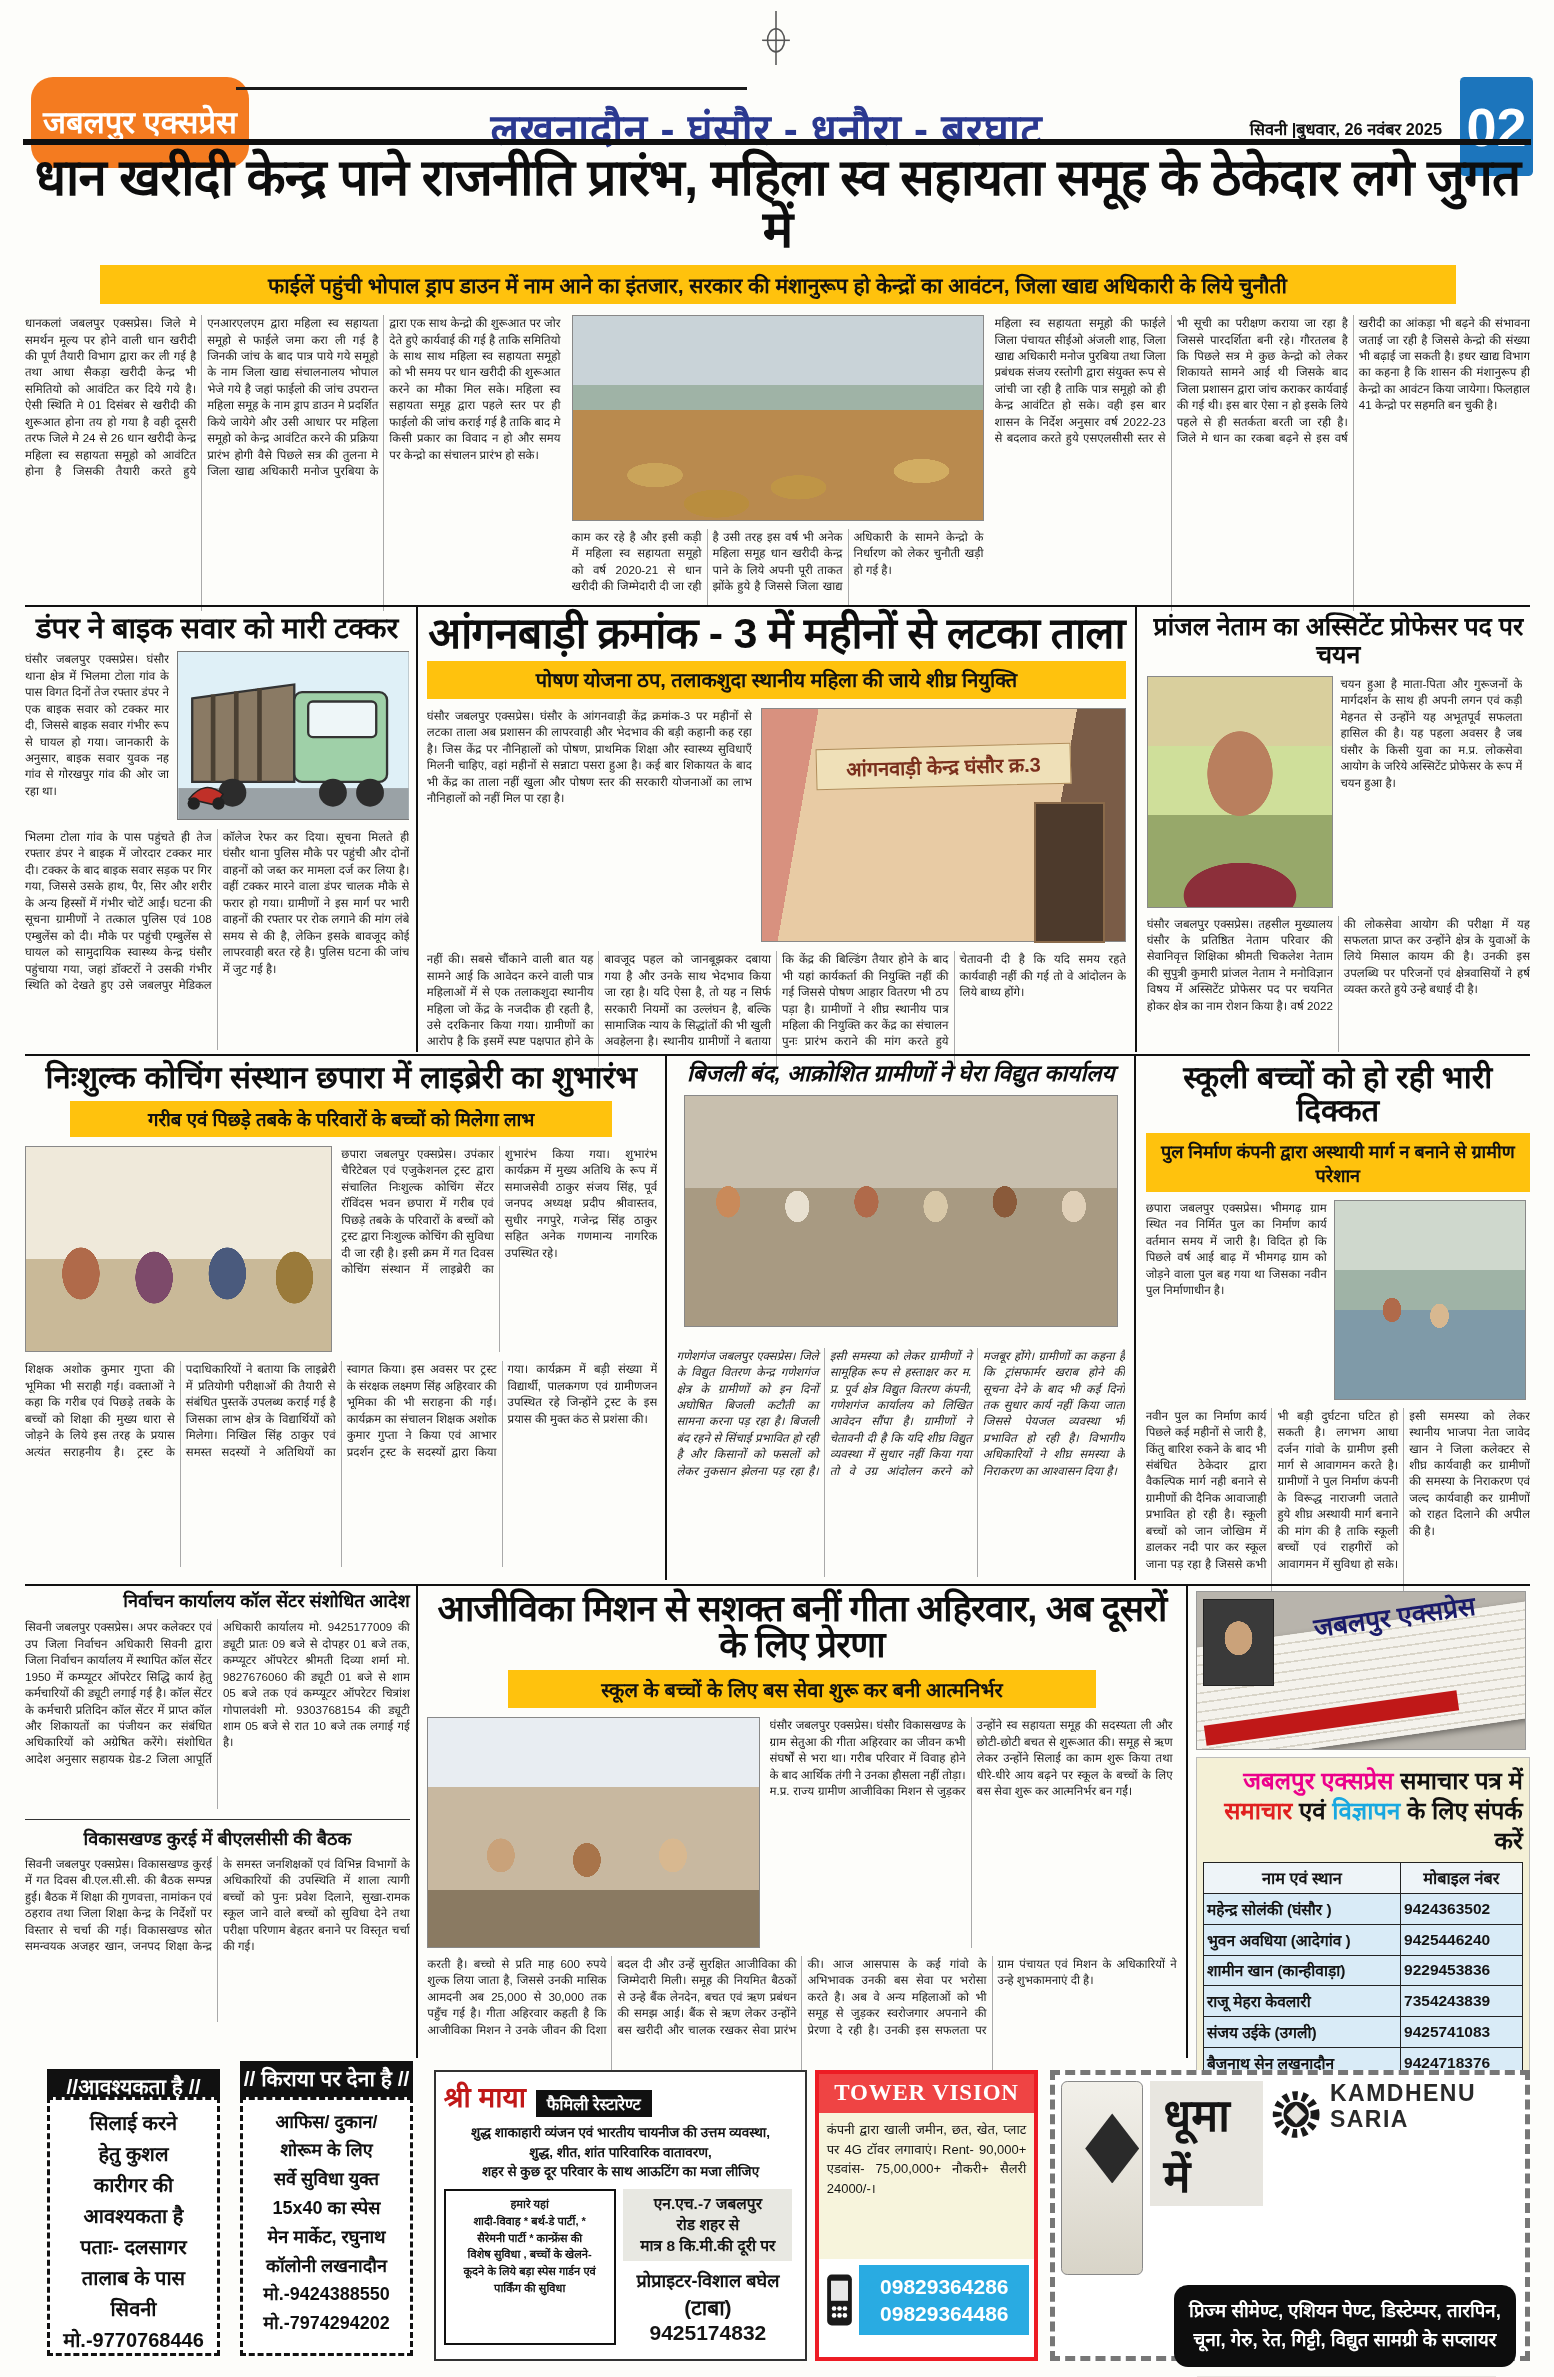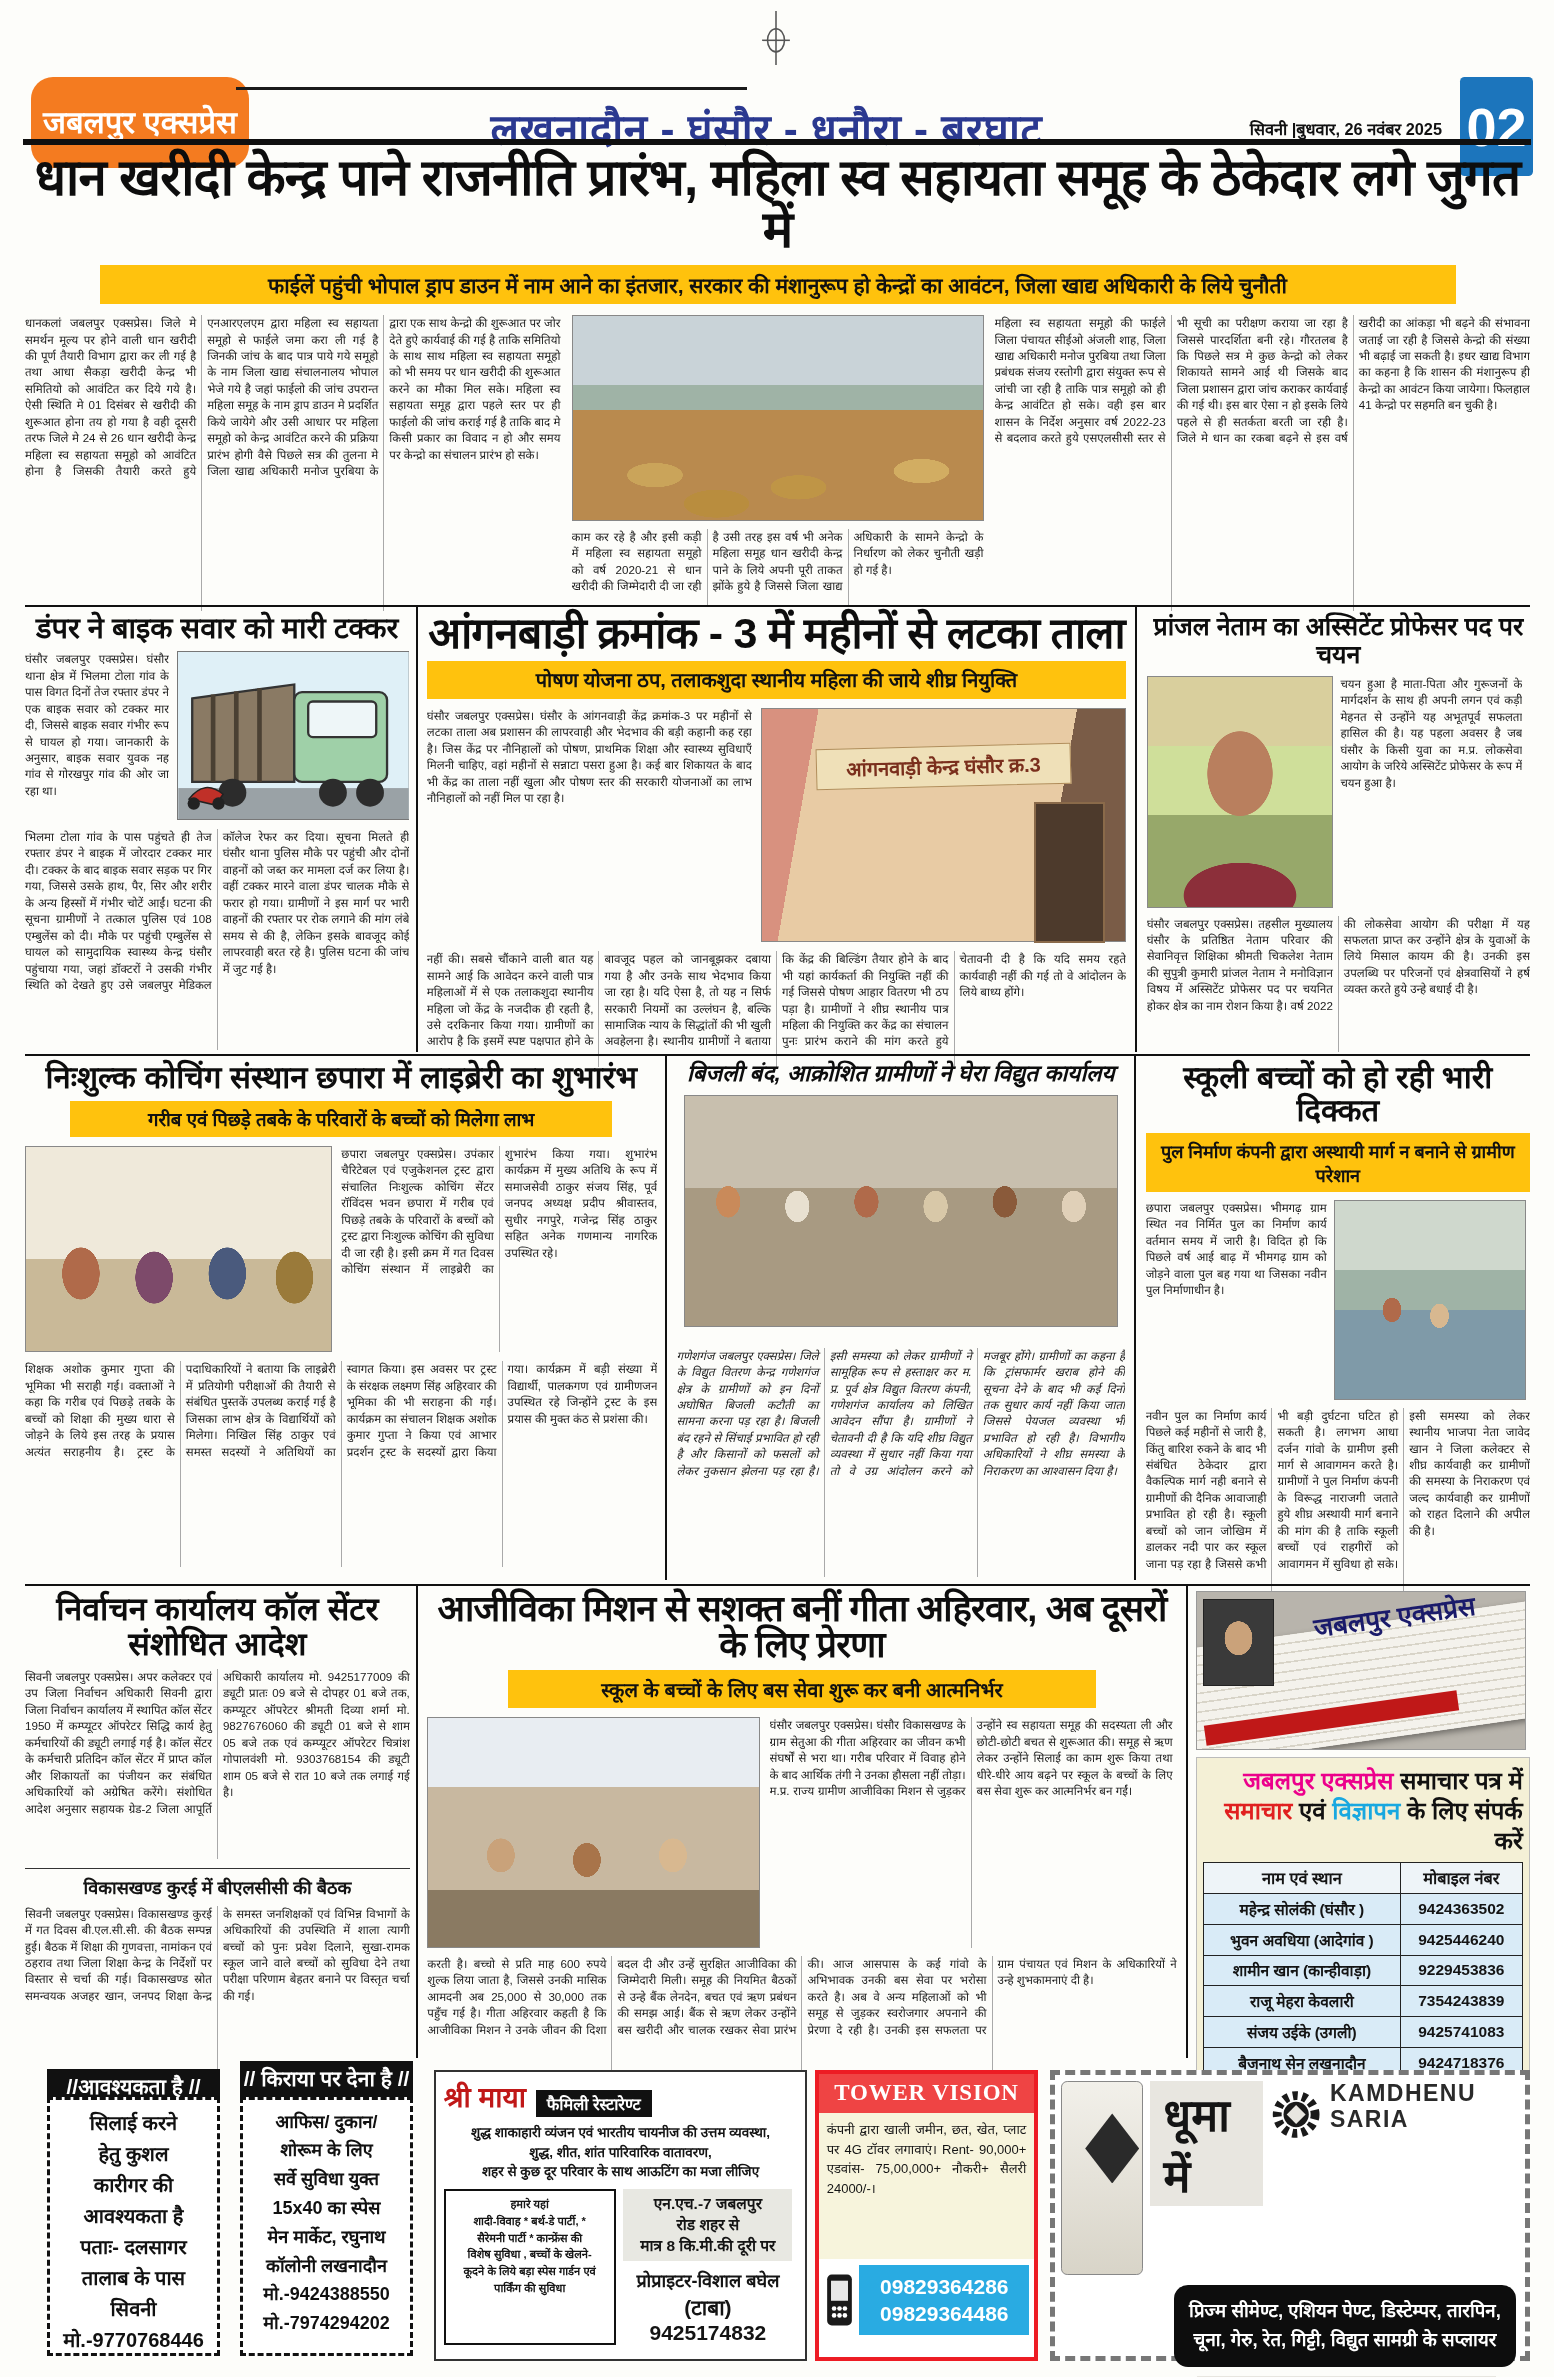--- a/index.html
+++ b/index.html
@@ -111,21 +111,21 @@
   .school-top .t{width:181px;height:200px;}
   .photo-school{width:192px;height:200px;border:0.8px solid #888;
      background:radial-gradient(15.5px 20px at 30% 55%, #b06a4a 60%, transparent 61%),
        radial-gradient(15.5px 20px at 55% 58%, #d8b890 60%, transparent 61%),
        linear-gradient(#cfd8cd 0 35%, #9fb3a6 35% 55%, #7f9aa8 55% 100%);}
   .school-rest{margin-top:7.7px;height:218px;}
 
   
   .row4{top:1584px;height:474px;}
   .art-election{width:391px;padding:6.2px 6.2px 0 0;}
-  .art-election h2{font-size:32px;text-align:center;line-height:1.08;}
+  .art-election h2{font-size:18px;text-align:right;line-height:1.08;}
   .elect-body{margin-top:7.7px;height:190px;}
   .sub-head2{font-size:18px;font-weight:bold;text-align:center;margin-top:9.3px;
              border-top:1.5px solid #333;padding-top:6.2px;}
   .elect-body2{margin-top:6.2px;height:166px;}
   .art-geeta{width:772px;padding:4.6px 9.3px 0;}
   .art-geeta h2{font-size:36px;text-align:center;line-height:1.02;letter-spacing:-0.8px;}
   .art-geeta .ysub{width:588px;margin:6.2px auto 0;font-size:20px;}
   .geeta-top{display:flex;gap:9.3px;margin-top:9.3px;}
   .photo-bus{width:333px;height:231px;border:0.8px solid #888;
      background:radial-gradient(23px 28px at 22% 60%, #c9a27a 60%, transparent 61%),
@@ -142,21 +142,21 @@
   .promo-face{position:absolute;left:6.2px;top:7.7px;width:71px;height:87px;background:
       radial-gradient(23px 28px at 50% 45%,#caa27a 60%,#3a3a3a 61%);border:1.5px solid #222;}
   .promo-strip{position:absolute;left:7.7px;top:116px;width:255px;height:20px;background:#c01818;transform:rotate(-8deg);}
   .contact-box{margin-top:7.7px;background:#f4f0d6;border:0.8px solid #bbb;padding:7.7px 6.2px 6.2px;}
   .cb-line{font-size:24px;font-weight:bold;text-align:right;line-height:1.25;color:#111;}
   .cb-brand{color:#ec008c;}
   .cb-news{color:#e02020;}
   .cb-ad{color:#18a8e0;}
   .contact-table{width:100%;border-collapse:collapse;margin-top:6.2px;background:#d9ebf7;}
   .contact-table th{font-size:16.3px;padding:3.9px 3.1px;border:1.5px solid #222;background:#eef4f8;}
-  .contact-table td{font-size:15.5px;font-weight:bold;text-align:center;padding:3.9px 3.1px;border:1.5px solid #222;}
+  .contact-table td{font-size:15.5px;font-weight:bold;text-align:left;padding:3.9px 3.1px;border:1.5px solid #222;}
   .address-box{margin-top:7.7px;background:#ffc20d;text-align:center;padding:6.2px 3.1px;}
   .ab-brand{color:#ec008c;font-size:36px;font-weight:bold;line-height:1.05;}
   .ab-addr{font-size:17px;font-weight:bold;color:#111;margin-top:3.1px;}
 
   
   .ads{position:absolute;left:25px;top:2061px;width:1505px;height:310px;}
   .ad-head{position:absolute;background:#111;color:#fff;font-weight:bold;font-size:21px;
            text-align:center;height:36px;line-height:36px;}
   .ad-box{position:absolute;border:3.9px dashed #111;background:#fff;text-align:center;
           font-weight:bold;color:#111;padding:7.7px 3.1px;}

